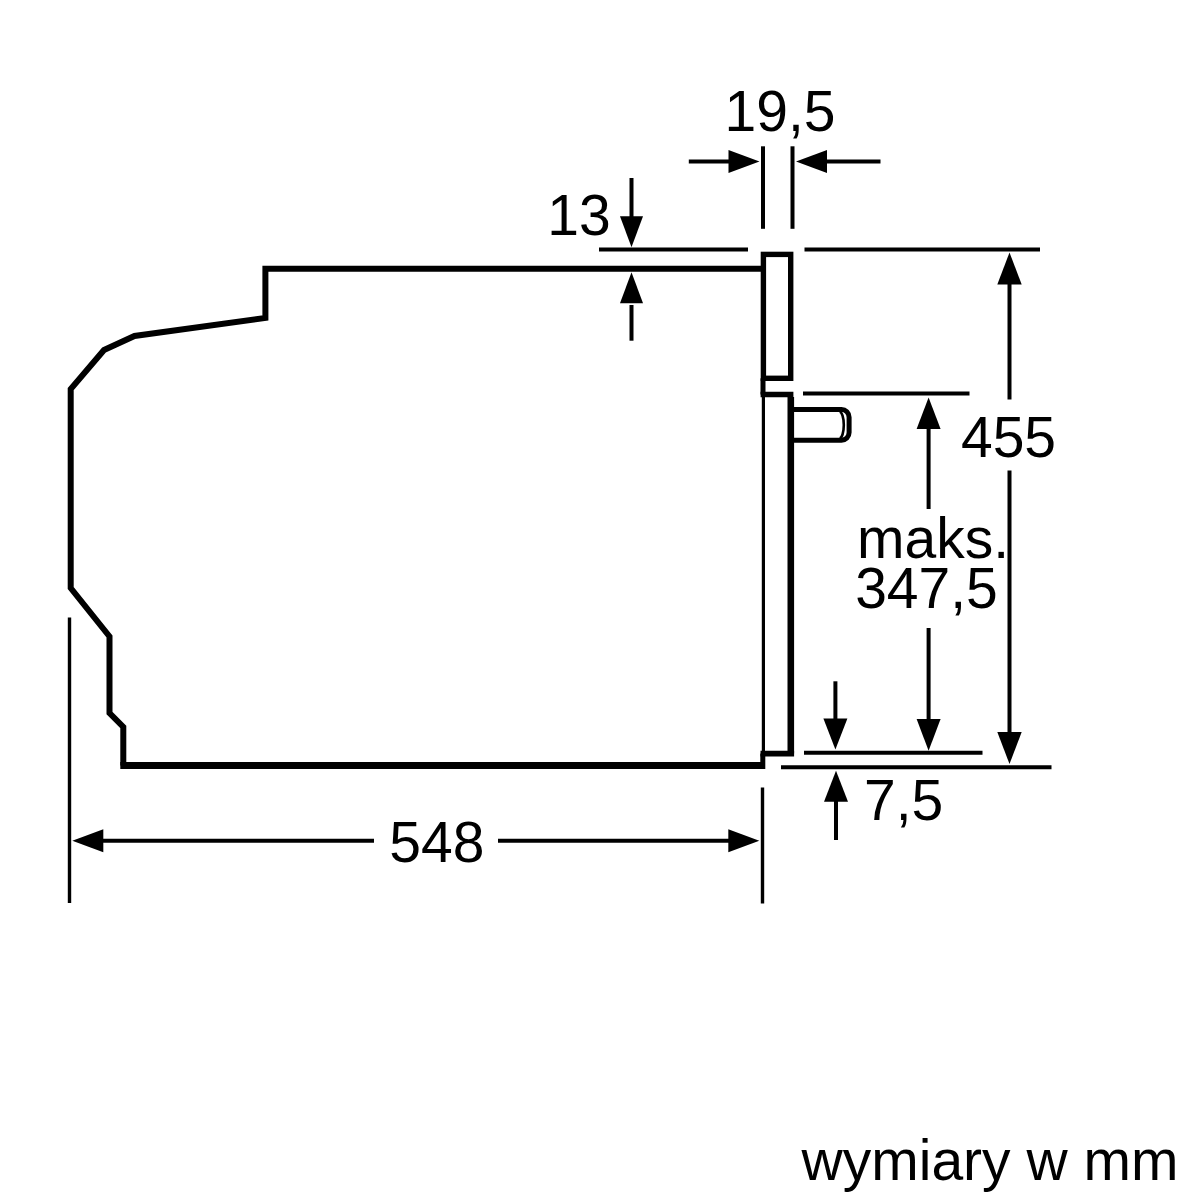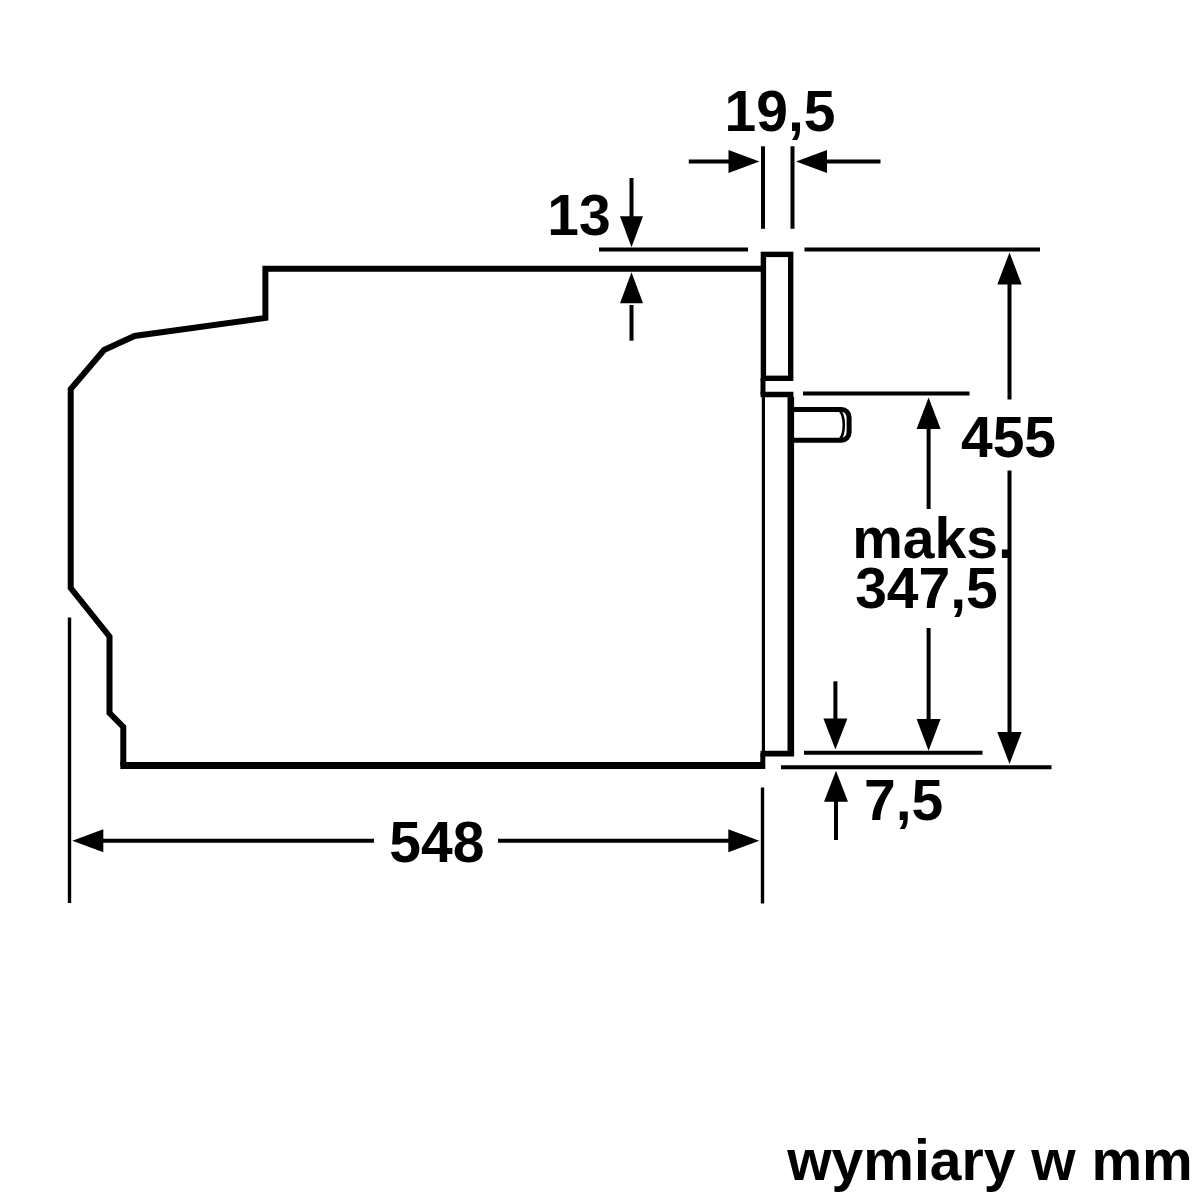--- a/index.html
+++ b/index.html
@@ -1,16 +1,16 @@
 <!DOCTYPE html>
 <html><head>
 <meta charset="utf-8">
 <style>
   html,body{margin:0;padding:0;background:#ffffff;}
-  .wrap{width:1104px;height:1200px;position:relative;font-weight:bold;}
+  .wrap{width:1104px;height:1200px;position:relative;}
   svg{display:block;}
   text{font-family:"Liberation Sans",sans-serif;font-size:57px;fill:#000;}
 </style>
 </head>
 <body>
 <div class="wrap">
 <svg width="1200" height="1200" viewBox="0 0 1200 1200">
 
   <path d="M 766,268.8 L 265.4,268.8 L 265.4,318 L 134.5,336 L 104,350 L 70.7,389 L 70.7,588 L 109.5,636.5 L 109.5,713 L 123.3,727 L 123.3,765.5" fill="none" stroke="#000" stroke-width="6"></path>
   <line x1="120.3" y1="765.5" x2="765" y2="765.5" stroke="#000" stroke-width="7"></line>

